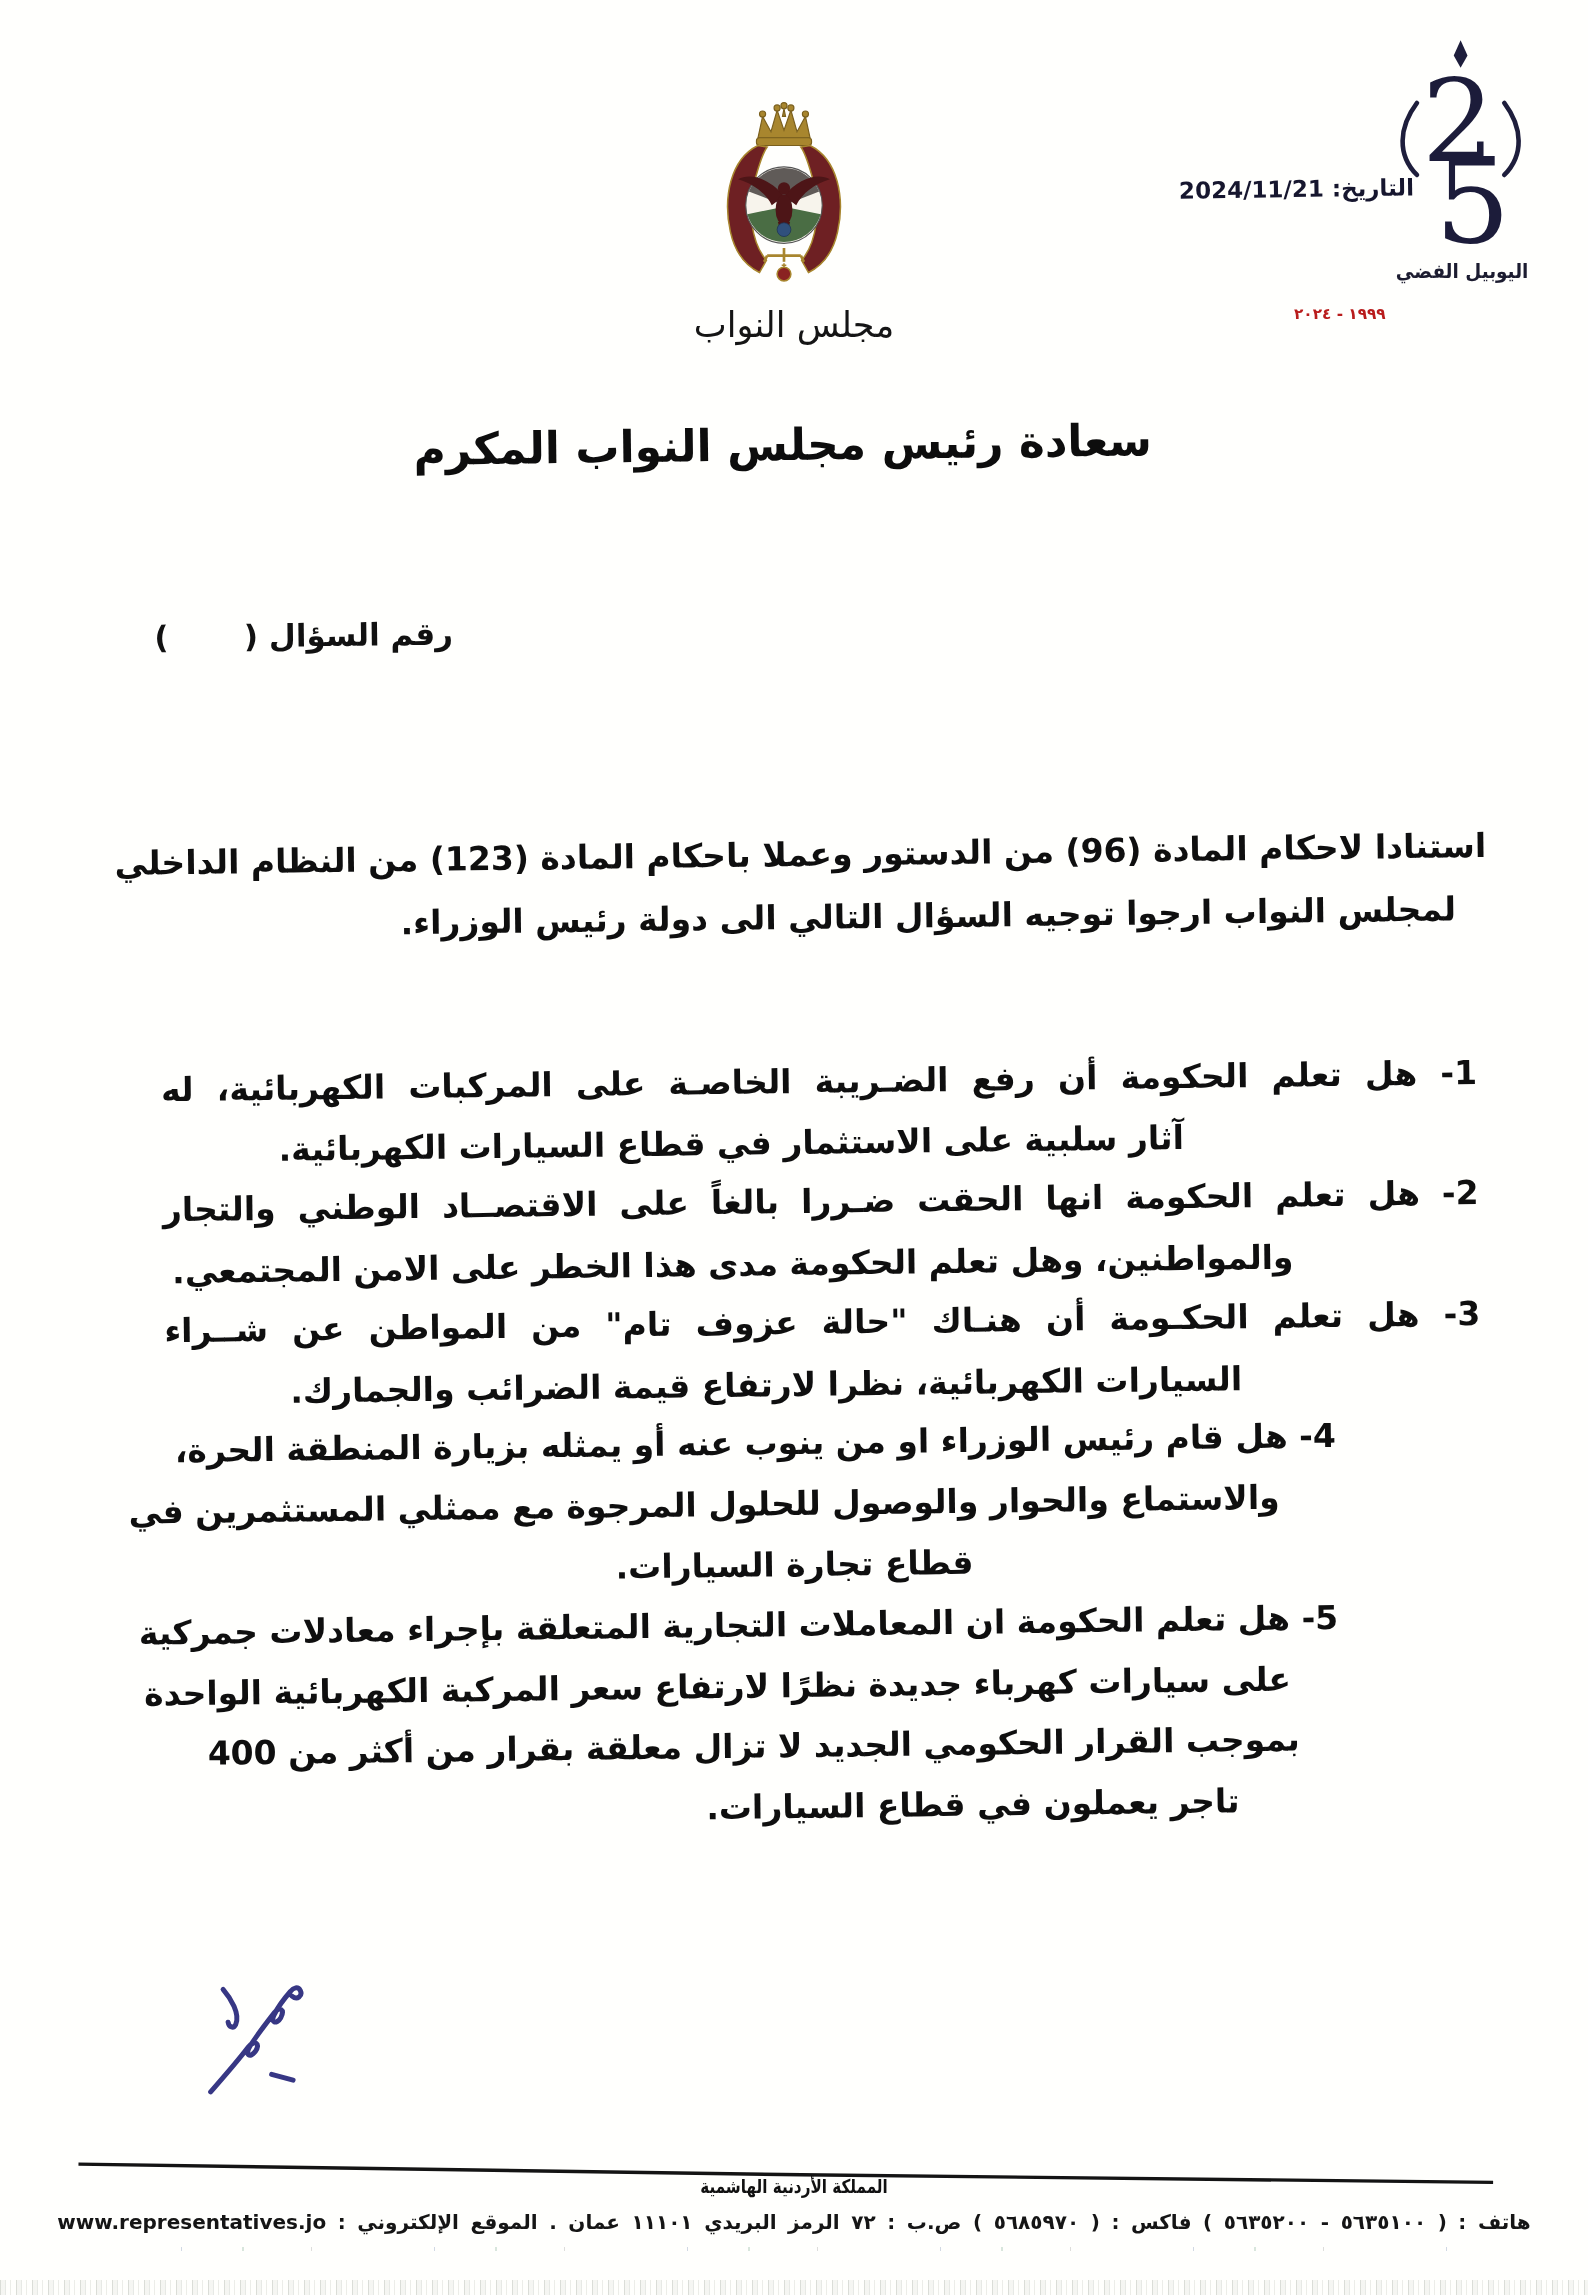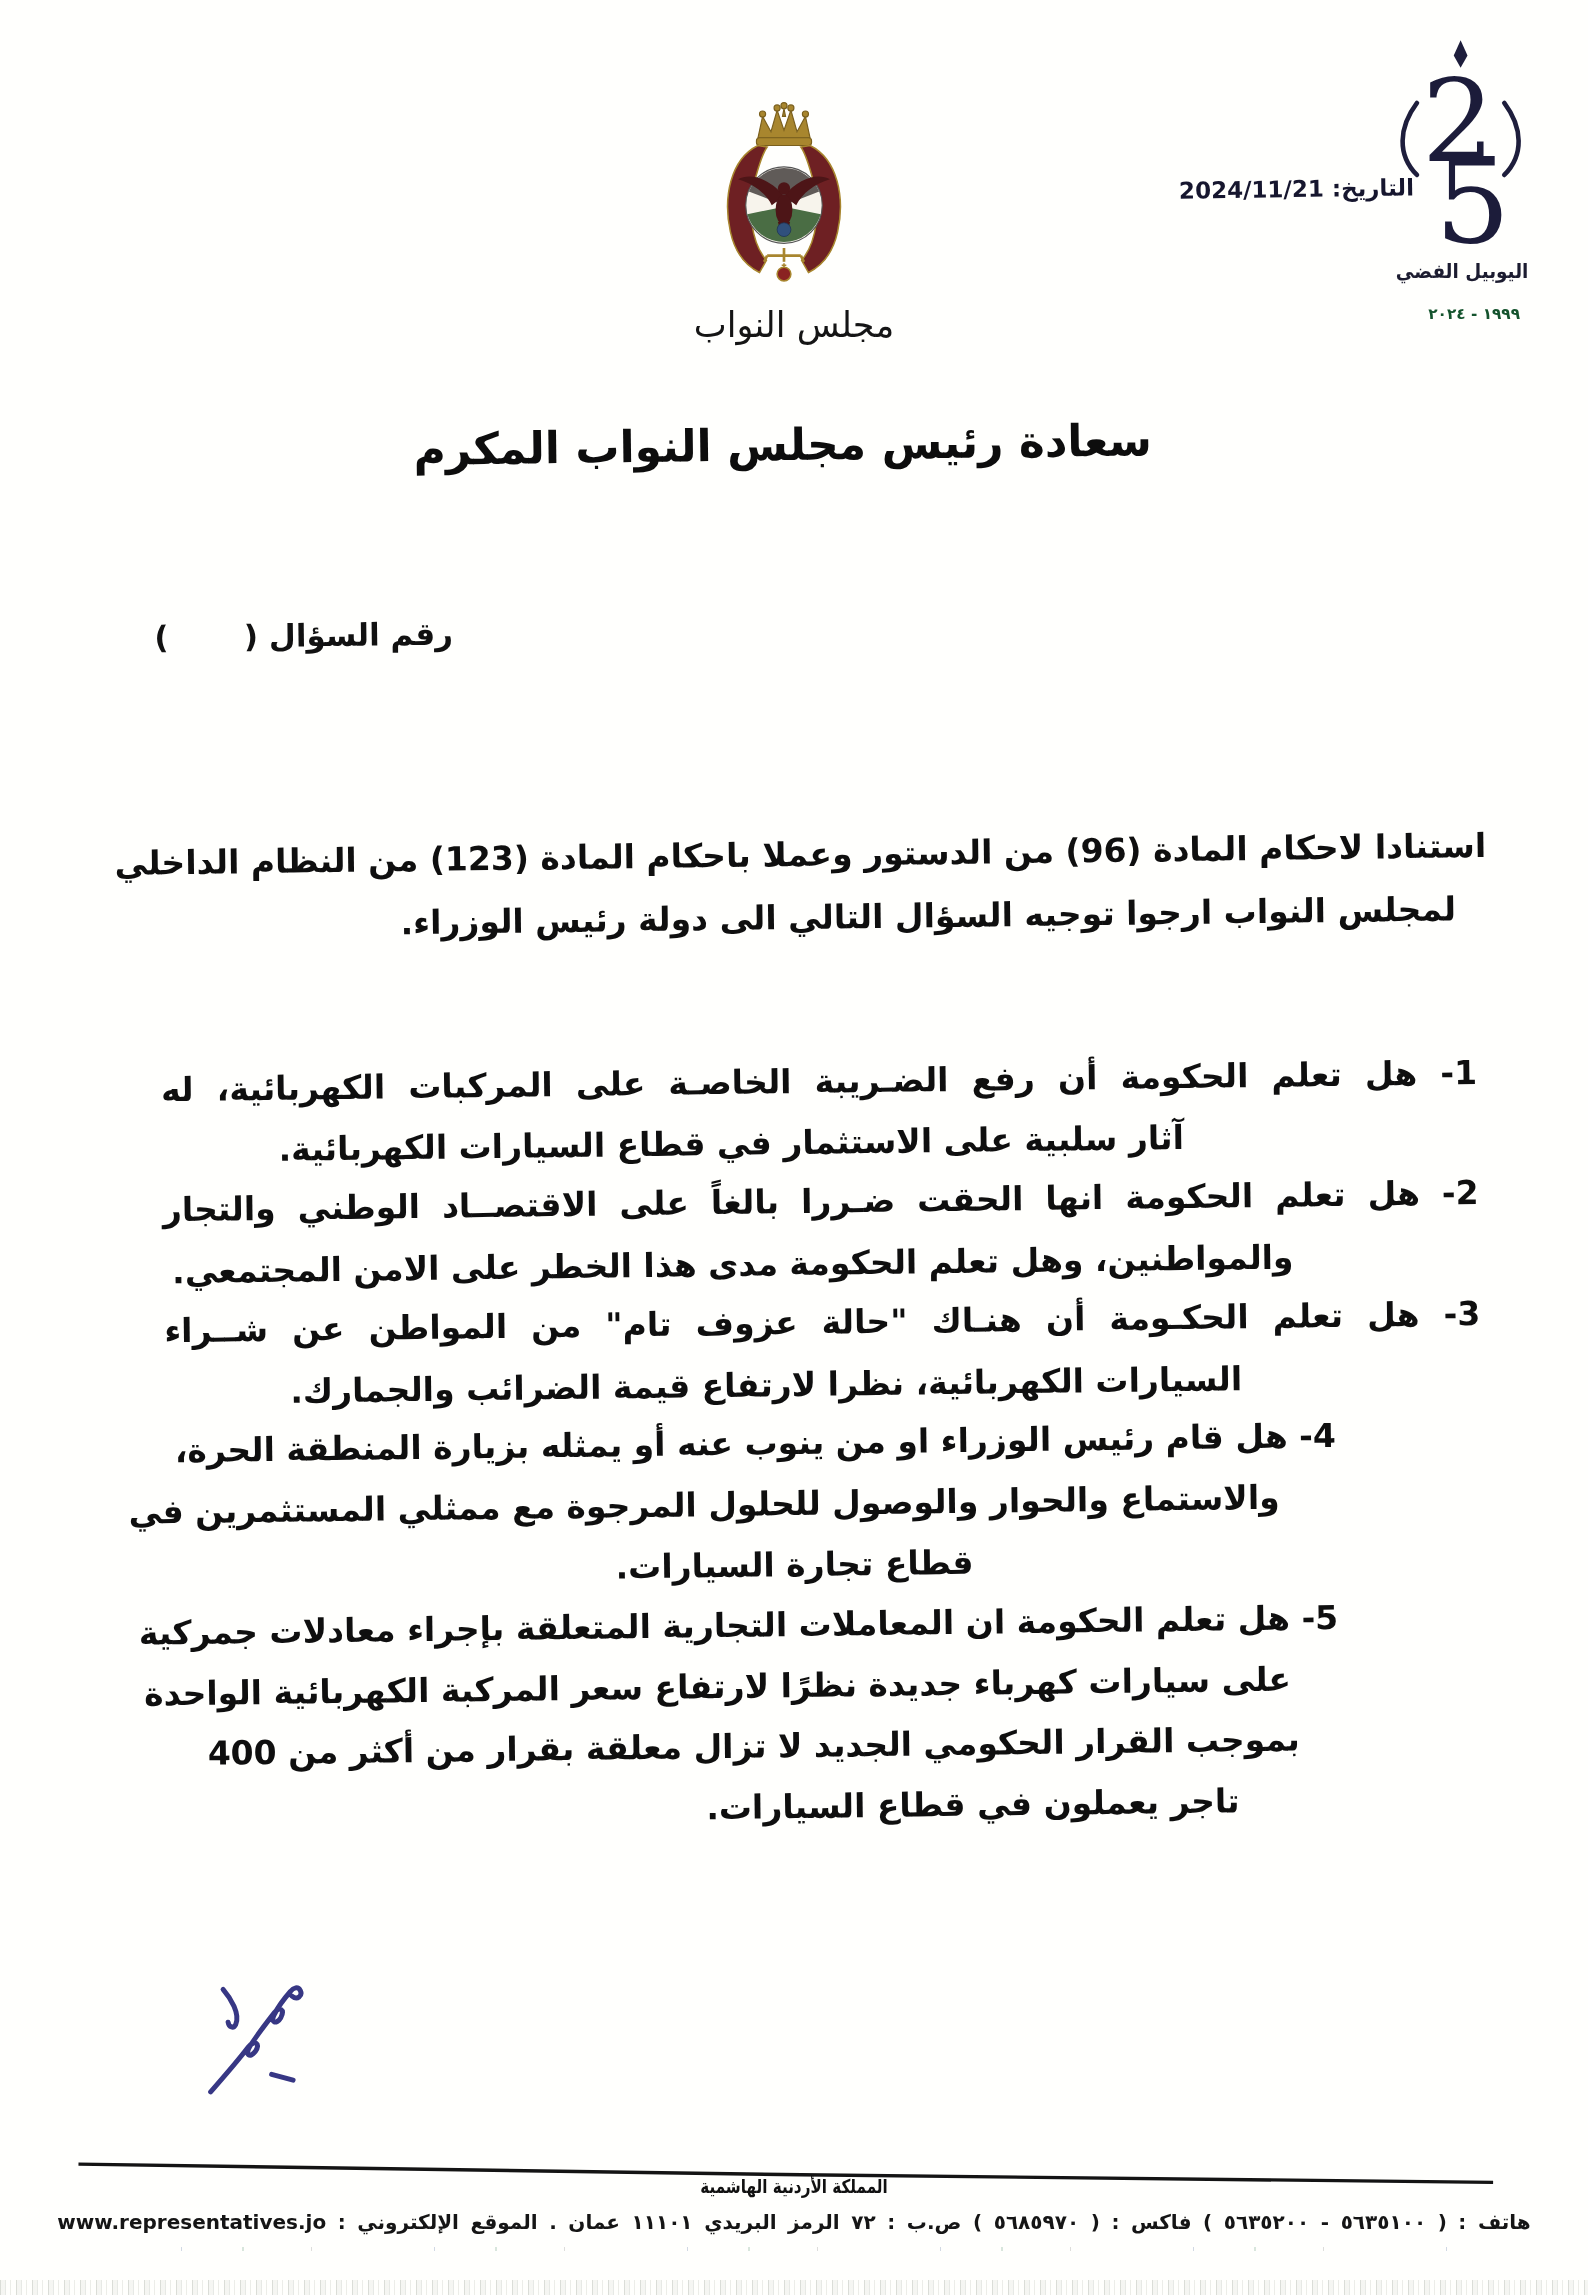--- a/index.html
+++ b/index.html
@@ -25,22 +25,22 @@
     direction:rtl;white-space:nowrap;
     transform:rotate(-0.8deg);
   }
   .jubilee{position:absolute;left:1394px;top:37px;width:134px;height:230px;}
   .jubilee-title{
     position:absolute;left:1370px;top:259px;width:184px;
     text-align:center;font-size:20px;font-weight:bold;color:#1c1c30;
     direction:rtl;transform:scaleX(.92);
   }
   .jubilee-years{
-    position:absolute;left:1336px;top:305px;width:184px;
-    text-align:right;font-size:15.3px;font-weight:bold;color:#14532d;
+    position:absolute;left:1294px;top:305px;width:184px;
+    text-align:left;font-size:15.3px;font-weight:bold;color:#b91c1c;
     direction:rtl;letter-spacing:2.3px;
   }
   
   .tilt{position:absolute;left:0;top:0;width:1588px;height:2295px;
         transform:rotate(-0.75deg);transform-origin:796px 1301px;}
   .title{
     position:absolute;left:0;right:0;top:419px;
     text-align:center;font-size:44px;font-weight:bold;color:#0d0d0d;
     direction:rtl;
   }

